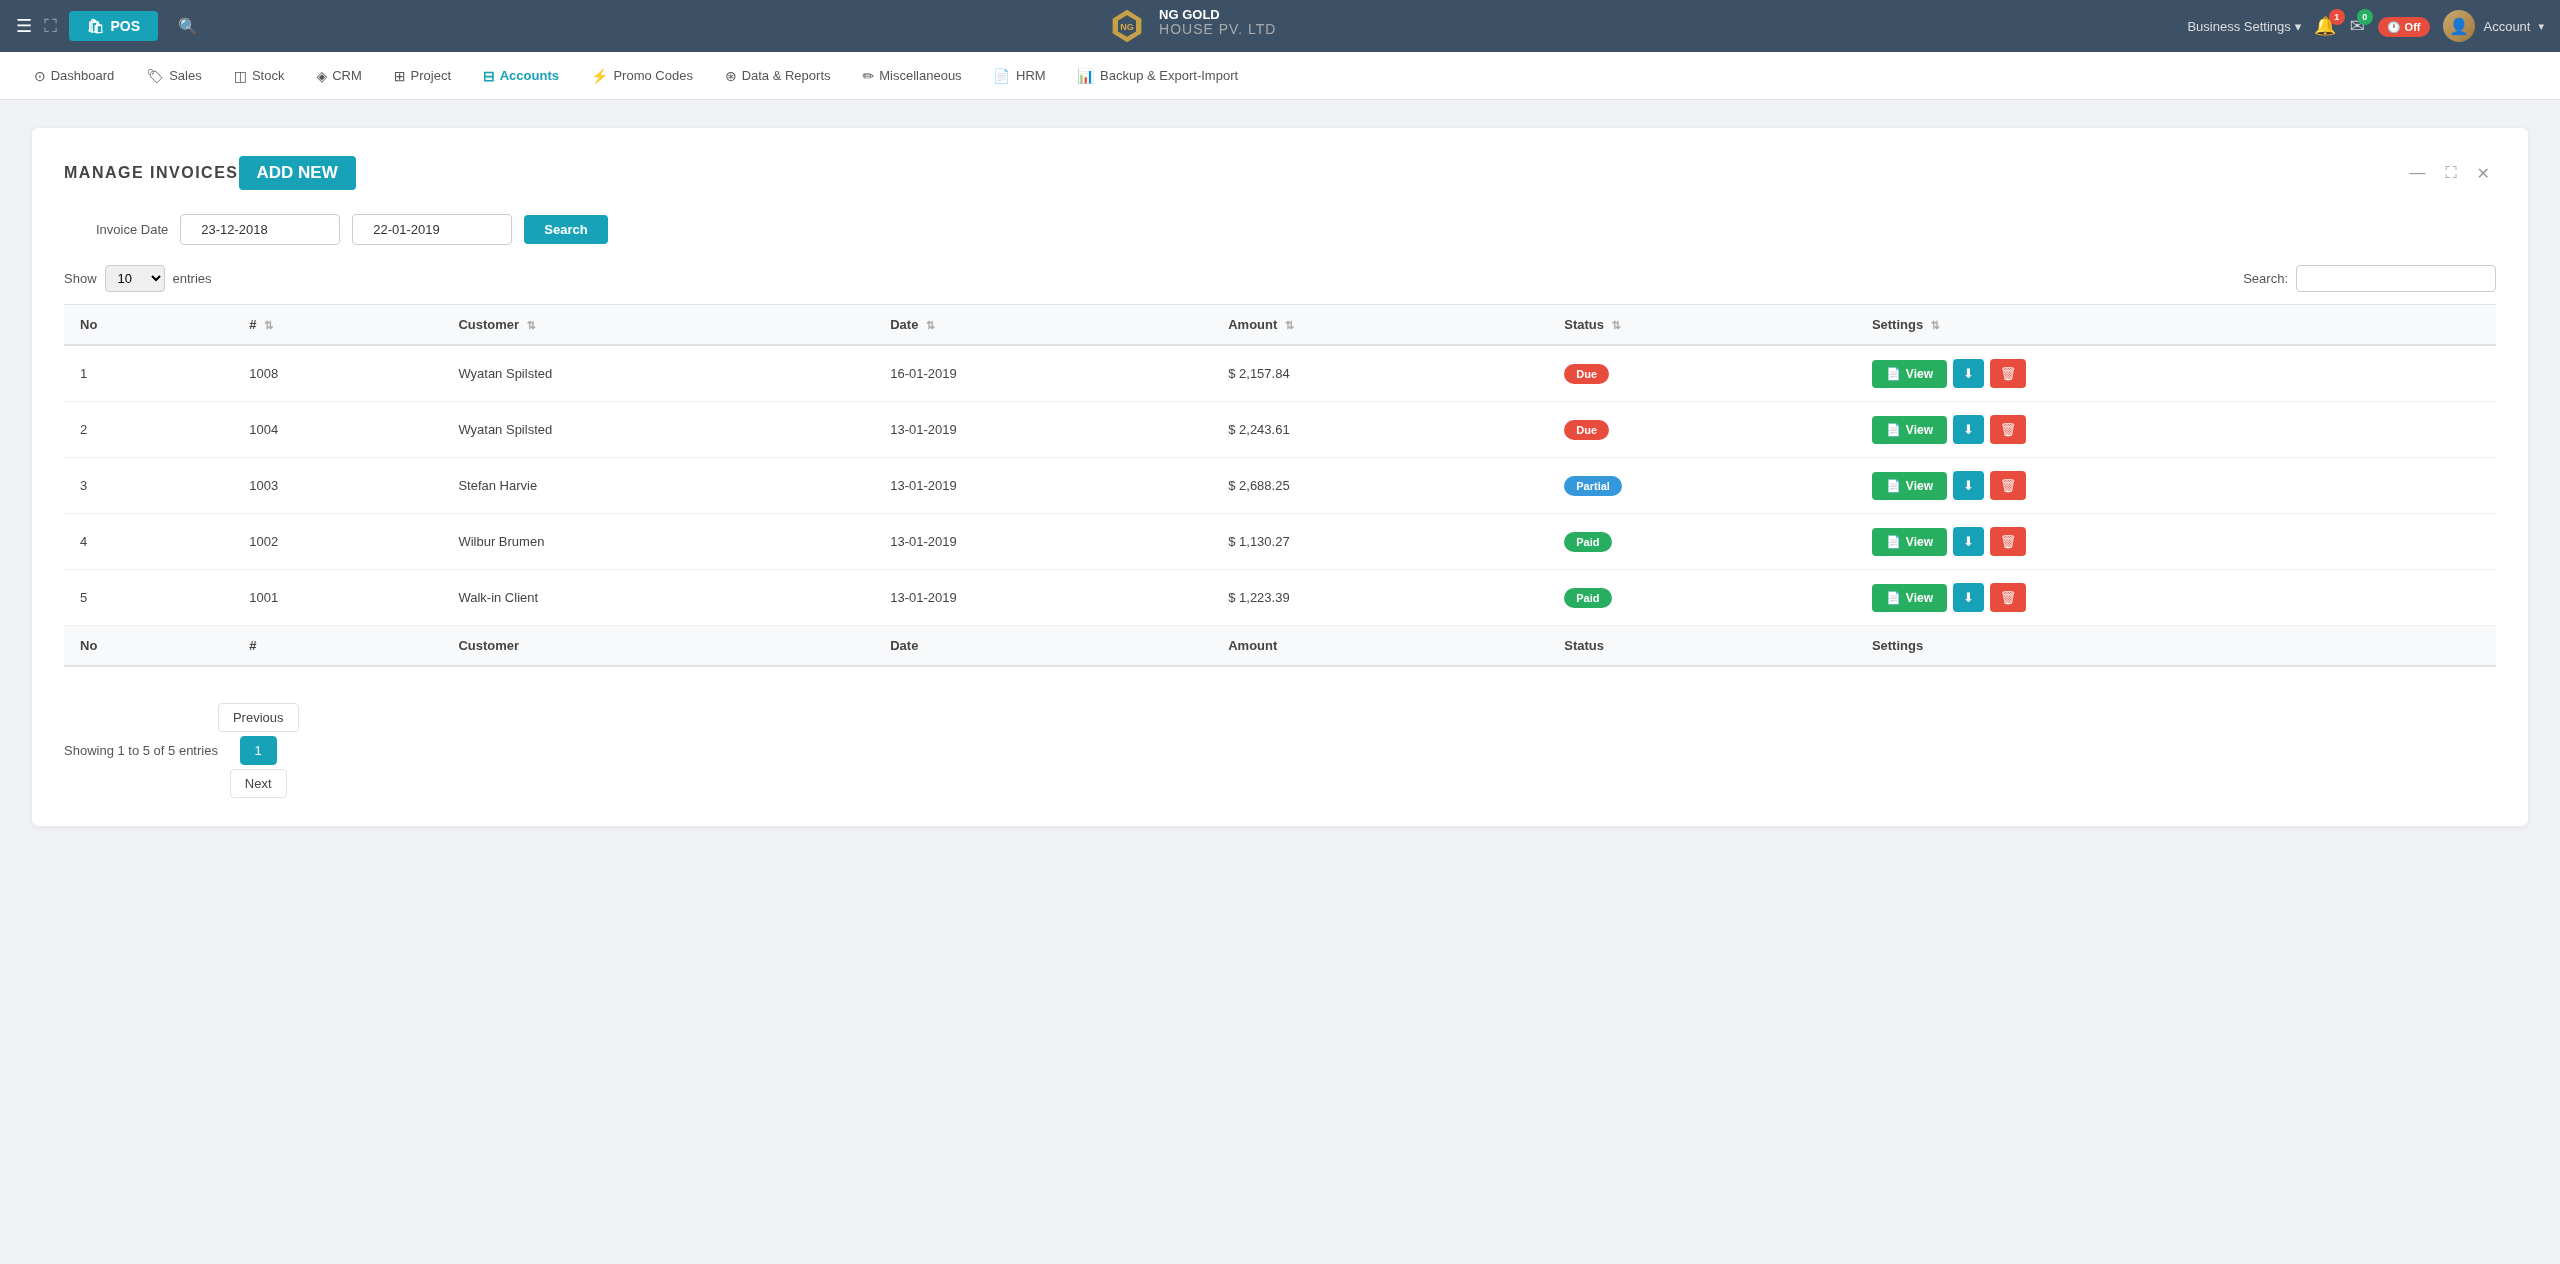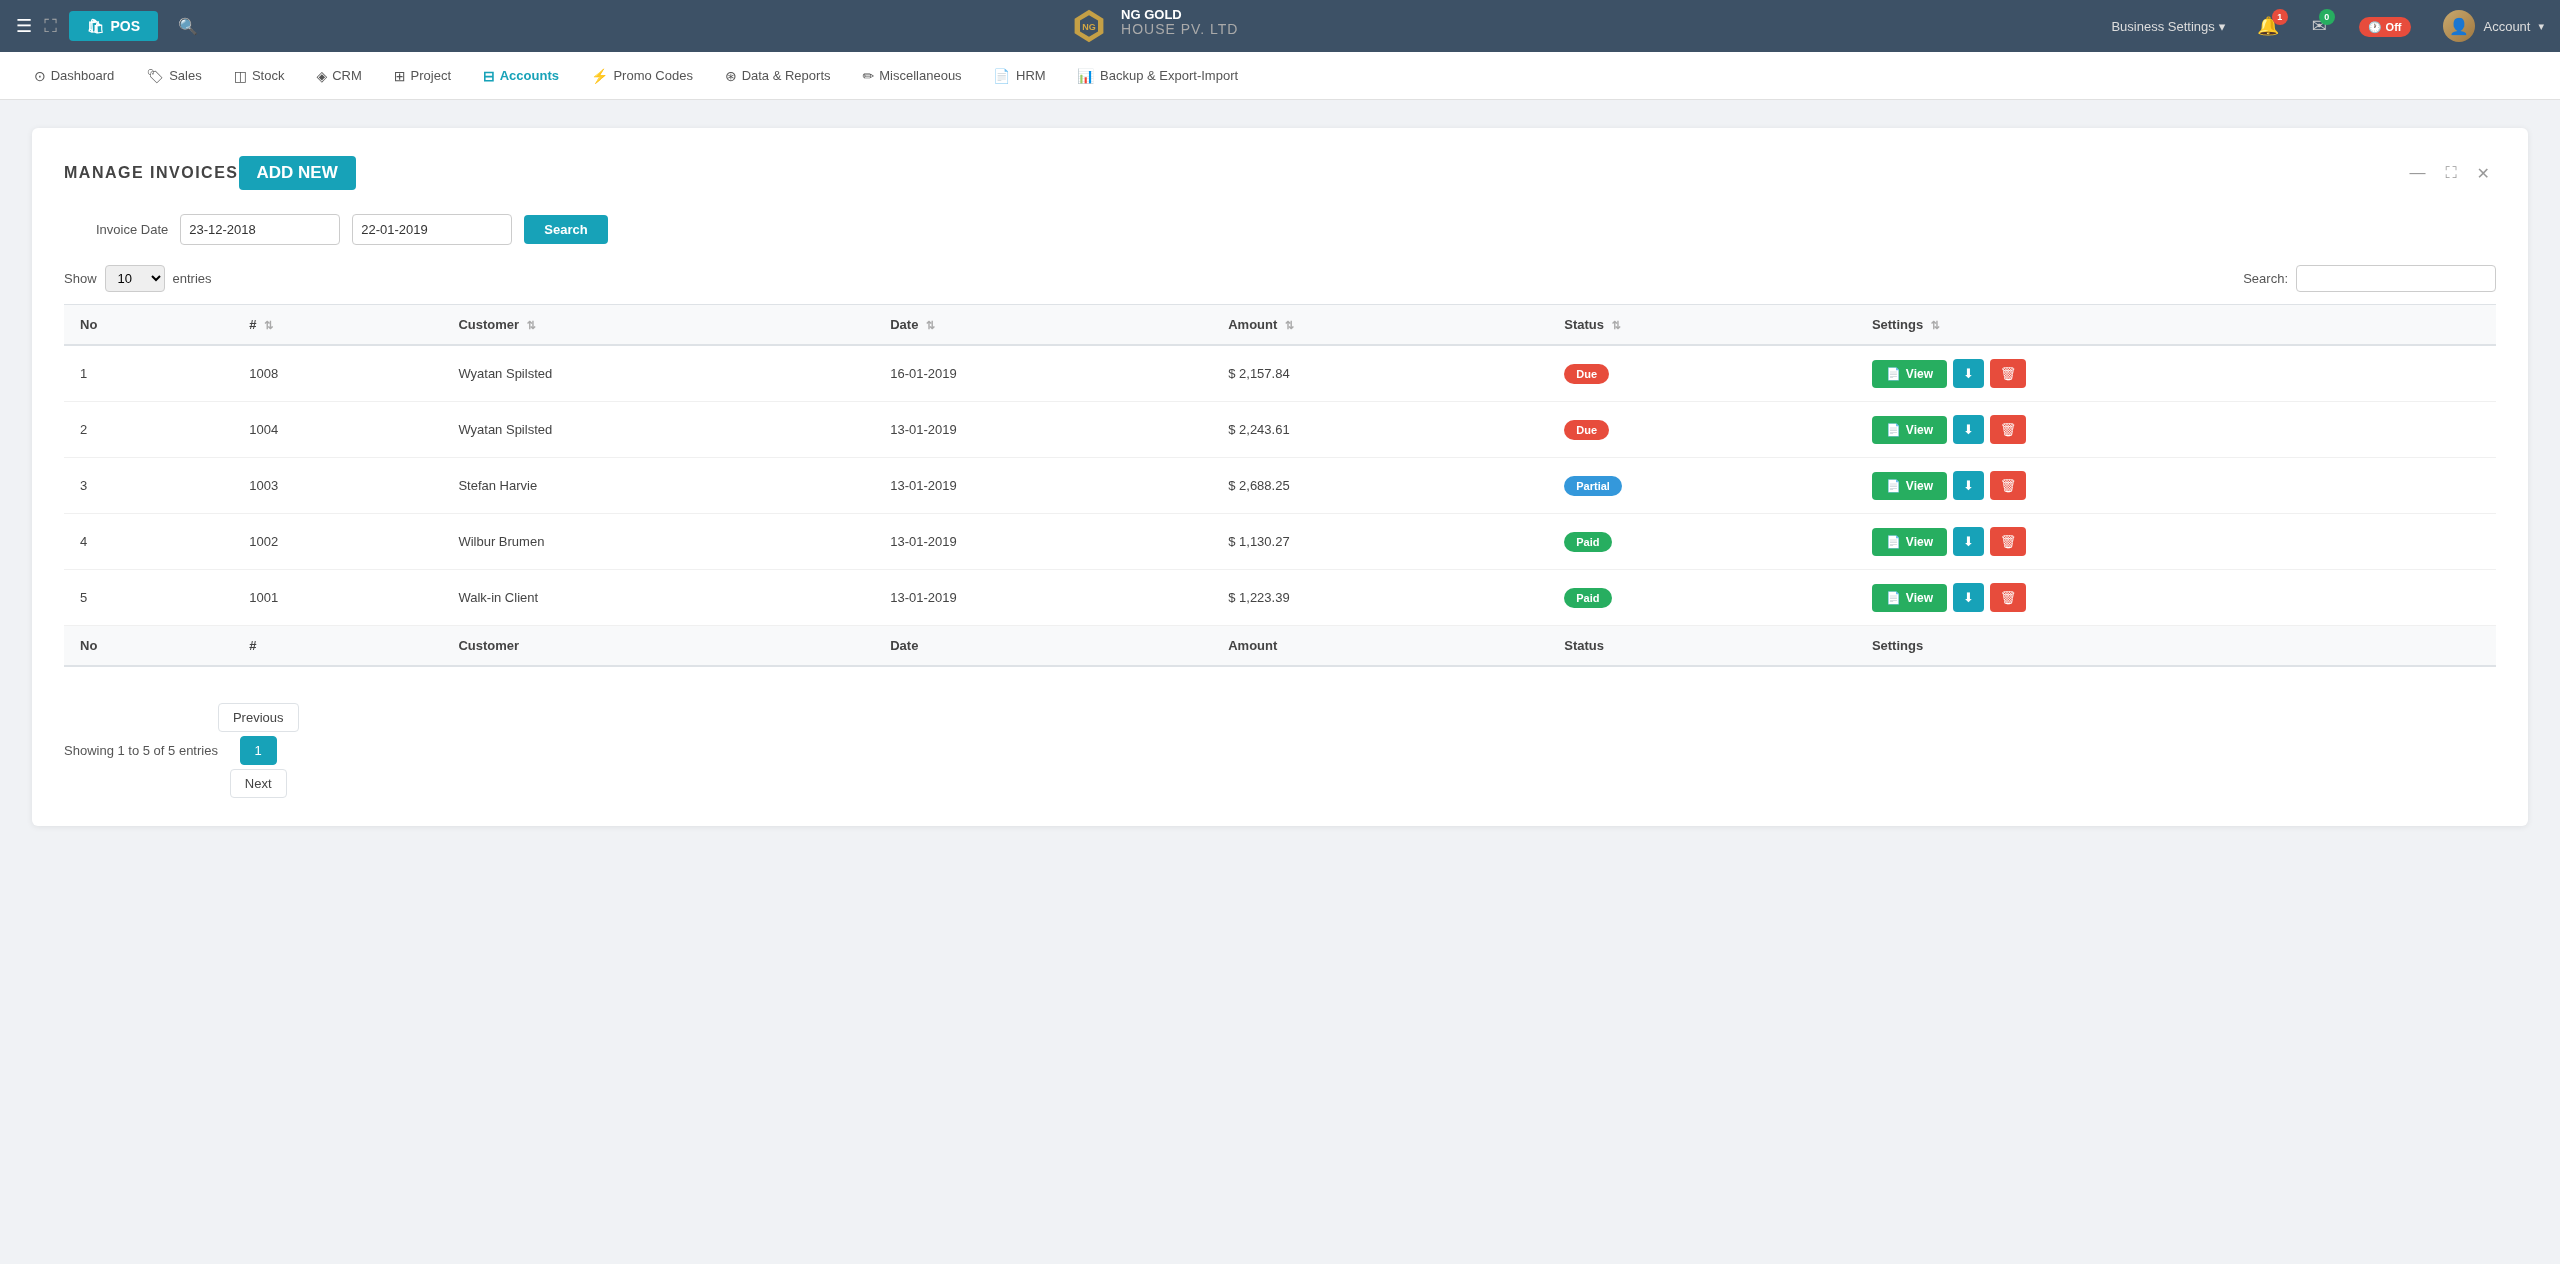--- a/index.html
+++ b/index.html
@@ -27,21 +27,21 @@
       font-weight: 600;
       cursor: pointer;
       display: flex;
       align-items: center;
       gap: 6px;
     }
     .search-icon-top { font-size: 16px; color: #ccc; cursor: pointer; margin-left: 8px; }
     .topnav-center { flex: 1; display: flex; justify-content: center; }
     .brand-logo { display: flex; gap: 14px; }
     .brand-logo svg { width: 36px; height: 36px; }
-    .topnav-right { display: flex; align-items: center; gap: 32px; }
+    .topnav-right { display: flex; align-items: center; gap: 13px; }
     .biz-settings { color: #ddd; font-size: 13px; cursor: pointer; display: flex; align-items: center; gap: 4px; }
     .notif-wrapper { position: relative; cursor: pointer; }
     .notif-icon { font-size: 18px; color: #ccc; }
     .badge {
       position: absolute; top: -6px; right: -8px;
       background: #e74c3c; color: #fff;
       border-radius: 50%; font-size: 9px;
       width: 16px; height: 16px;
       display: flex; align-items: center; justify-content: center; font-weight: bold;
     }
@@ -109,21 +109,21 @@
     .window-ctrl { background: none; border: none; font-size: 16px; color: #999; cursor: pointer; padding: 2px 6px; }
 
     
     .filter-row {
       display: flex; align-items: center; gap: 12px;
       margin-bottom: 20px;
     }
     .filter-label { font-size: 13px; color: #555; margin-left: 32px; }
     .date-input {
       border: 1px solid #ccc; border-radius: 4px;
-      padding: 7px 8px; font-size: 13px; color: #333;
+      padding: 7px 20px; font-size: 13px; color: #333;
       width: 160px; outline: none;
     }
     .search-btn {
       background: #17a2b8; color: #fff;
       border: none; border-radius: 4px;
       padding: 7px 20px; font-size: 13px; font-weight: 600;
       cursor: pointer;
     }
 
     

